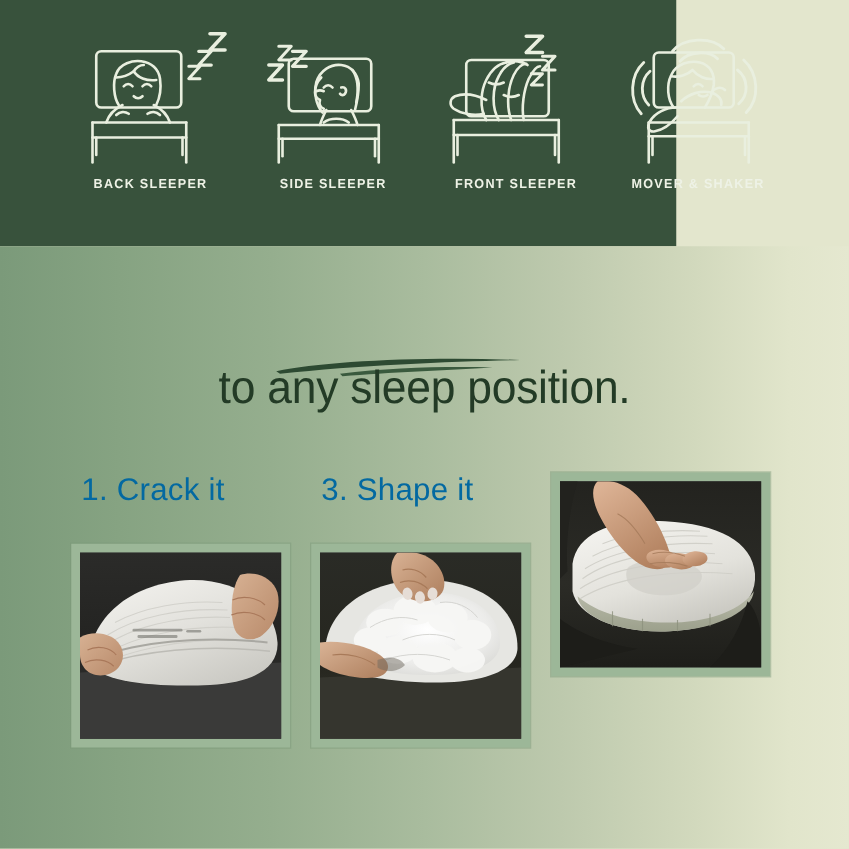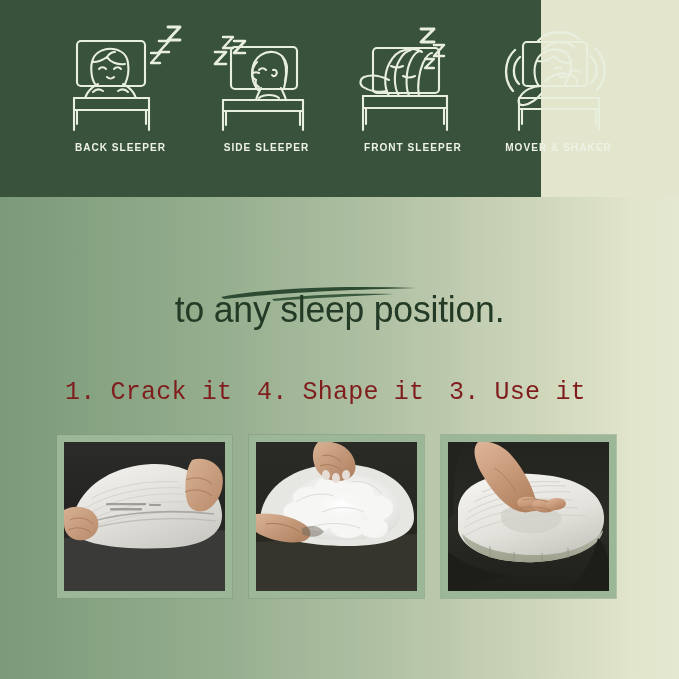--- a/index.html
+++ b/index.html
@@ -87,23 +87,23 @@
     white-space:nowrap;
   }
 
   
   .steps{
     position:absolute;left:57px;top:378px;width:568px;
     display:flex;gap:10px;
   }
   .step{width:182px;}
   .step-label{
-    font-family:Liberation Mono, monospace;
+    font-family:Liberation Sans, sans-serif;
     font-size:25px;
-    color:#7f1d1d;
+    color:#0369a1;
     letter-spacing:0.2px;
     margin:0 0 28px 8px;
     white-space:nowrap;
   }
   .frame{
     width:175px;height:163px;
     background:#9cb798;
     padding:7px;
     box-sizing:border-box;
     box-shadow:0 0 0 1px rgba(122,150,120,0.45);
@@ -332,21 +332,21 @@
             <path d="M6 78 C14 74 24 76 29 82" stroke="#a9785a" stroke-width="0.9" fill="none"></path>
             <path d="M4 88 C12 84 22 86 27 91" stroke="#a9785a" stroke-width="0.9" fill="none"></path>
 
             <rect width="161" height="149" fill="none"></rect>
           </svg>
         </div>
       </div>
     </div>
 
     <div class="step">
-      <div class="step-label">4. Shape it</div>
+      <div class="step-label">3. Shape it</div>
       <div class="frame">
         <div class="photo">
           <svg viewBox="0 0 161 149" preserveAspectRatio="xMidYMid slice">
             <defs>
               <linearGradient id="s2bg" x1="0" y1="0" x2="0" y2="1">
                 <stop offset="0%" stop-color="#2a2b26"></stop>
                 <stop offset="60%" stop-color="#26261f"></stop>
                 <stop offset="100%" stop-color="#37372f"></stop>
               </linearGradient>
               <radialGradient id="s2fill" cx="0.5" cy="0.45" r="0.7">
@@ -401,21 +401,20 @@
             <path d="M0 72 C16 70 36 74 48 82 C58 89 56 98 44 100 C28 102 8 96 0 90 Z" fill="url(#s2hand)"></path>
             <path d="M10 82 C22 80 36 84 44 90" stroke="#a87a59" stroke-width="1" fill="none"></path>
 
             <path d="M46 86 C56 82 64 84 68 90 C62 96 52 96 46 92 Z" fill="#6f6a60" opacity="0.5"></path>
           </svg>
         </div>
       </div>
     </div>
 
     <div class="step">
-      <div class="step-label">3. Use it</div>
       <div class="frame">
         <div class="photo">
           <svg viewBox="0 0 161 149" preserveAspectRatio="xMidYMid slice">
             <defs>
               <linearGradient id="s3bg" x1="0" y1="0" x2="0" y2="1">
                 <stop offset="0%" stop-color="#23231f"></stop>
                 <stop offset="55%" stop-color="#2b2b26"></stop>
                 <stop offset="100%" stop-color="#1e1e1a"></stop>
               </linearGradient>
               <linearGradient id="s3pil" x1="0.2" y1="0" x2="0.7" y2="1">

